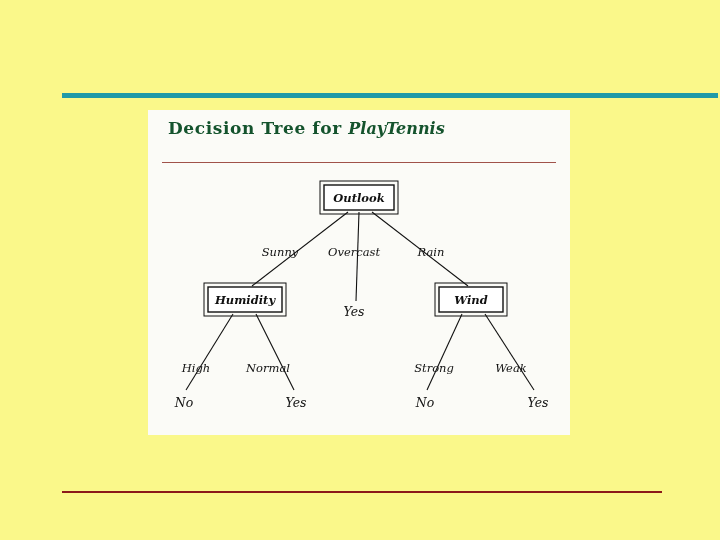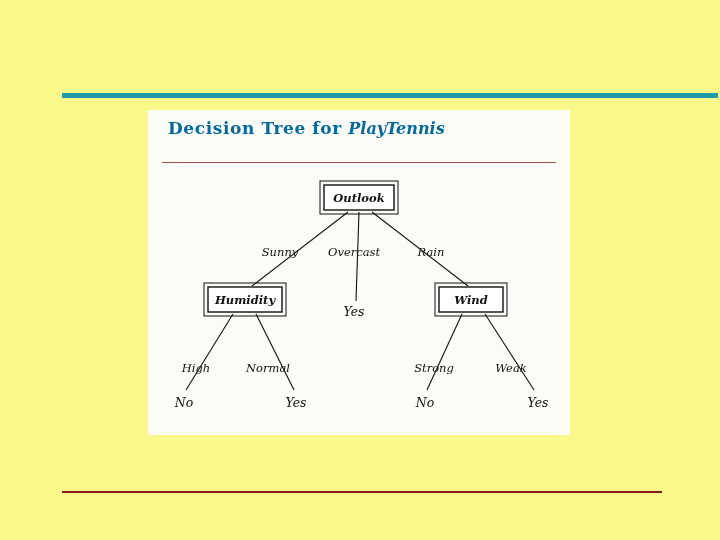--- a/index.html
+++ b/index.html
@@ -47,21 +47,21 @@
     height: 325px;
     background: #fbfbf7;
   }
   .fig-title {
     position: absolute;
     left: 20px;
     top: 8px;
     font-family: "DejaVu Serif", serif;
     font-size: 17px;
     font-weight: bold;
-    color: #0369a1;
+    color: #14532d;
     letter-spacing: 0.6px;
     white-space: nowrap;
   }
   .fig-title .italic-part {
     font-style: italic;
     font-weight: bold;
     letter-spacing: 0px;
     font-size: 16px;
   }
   .title-rule {

